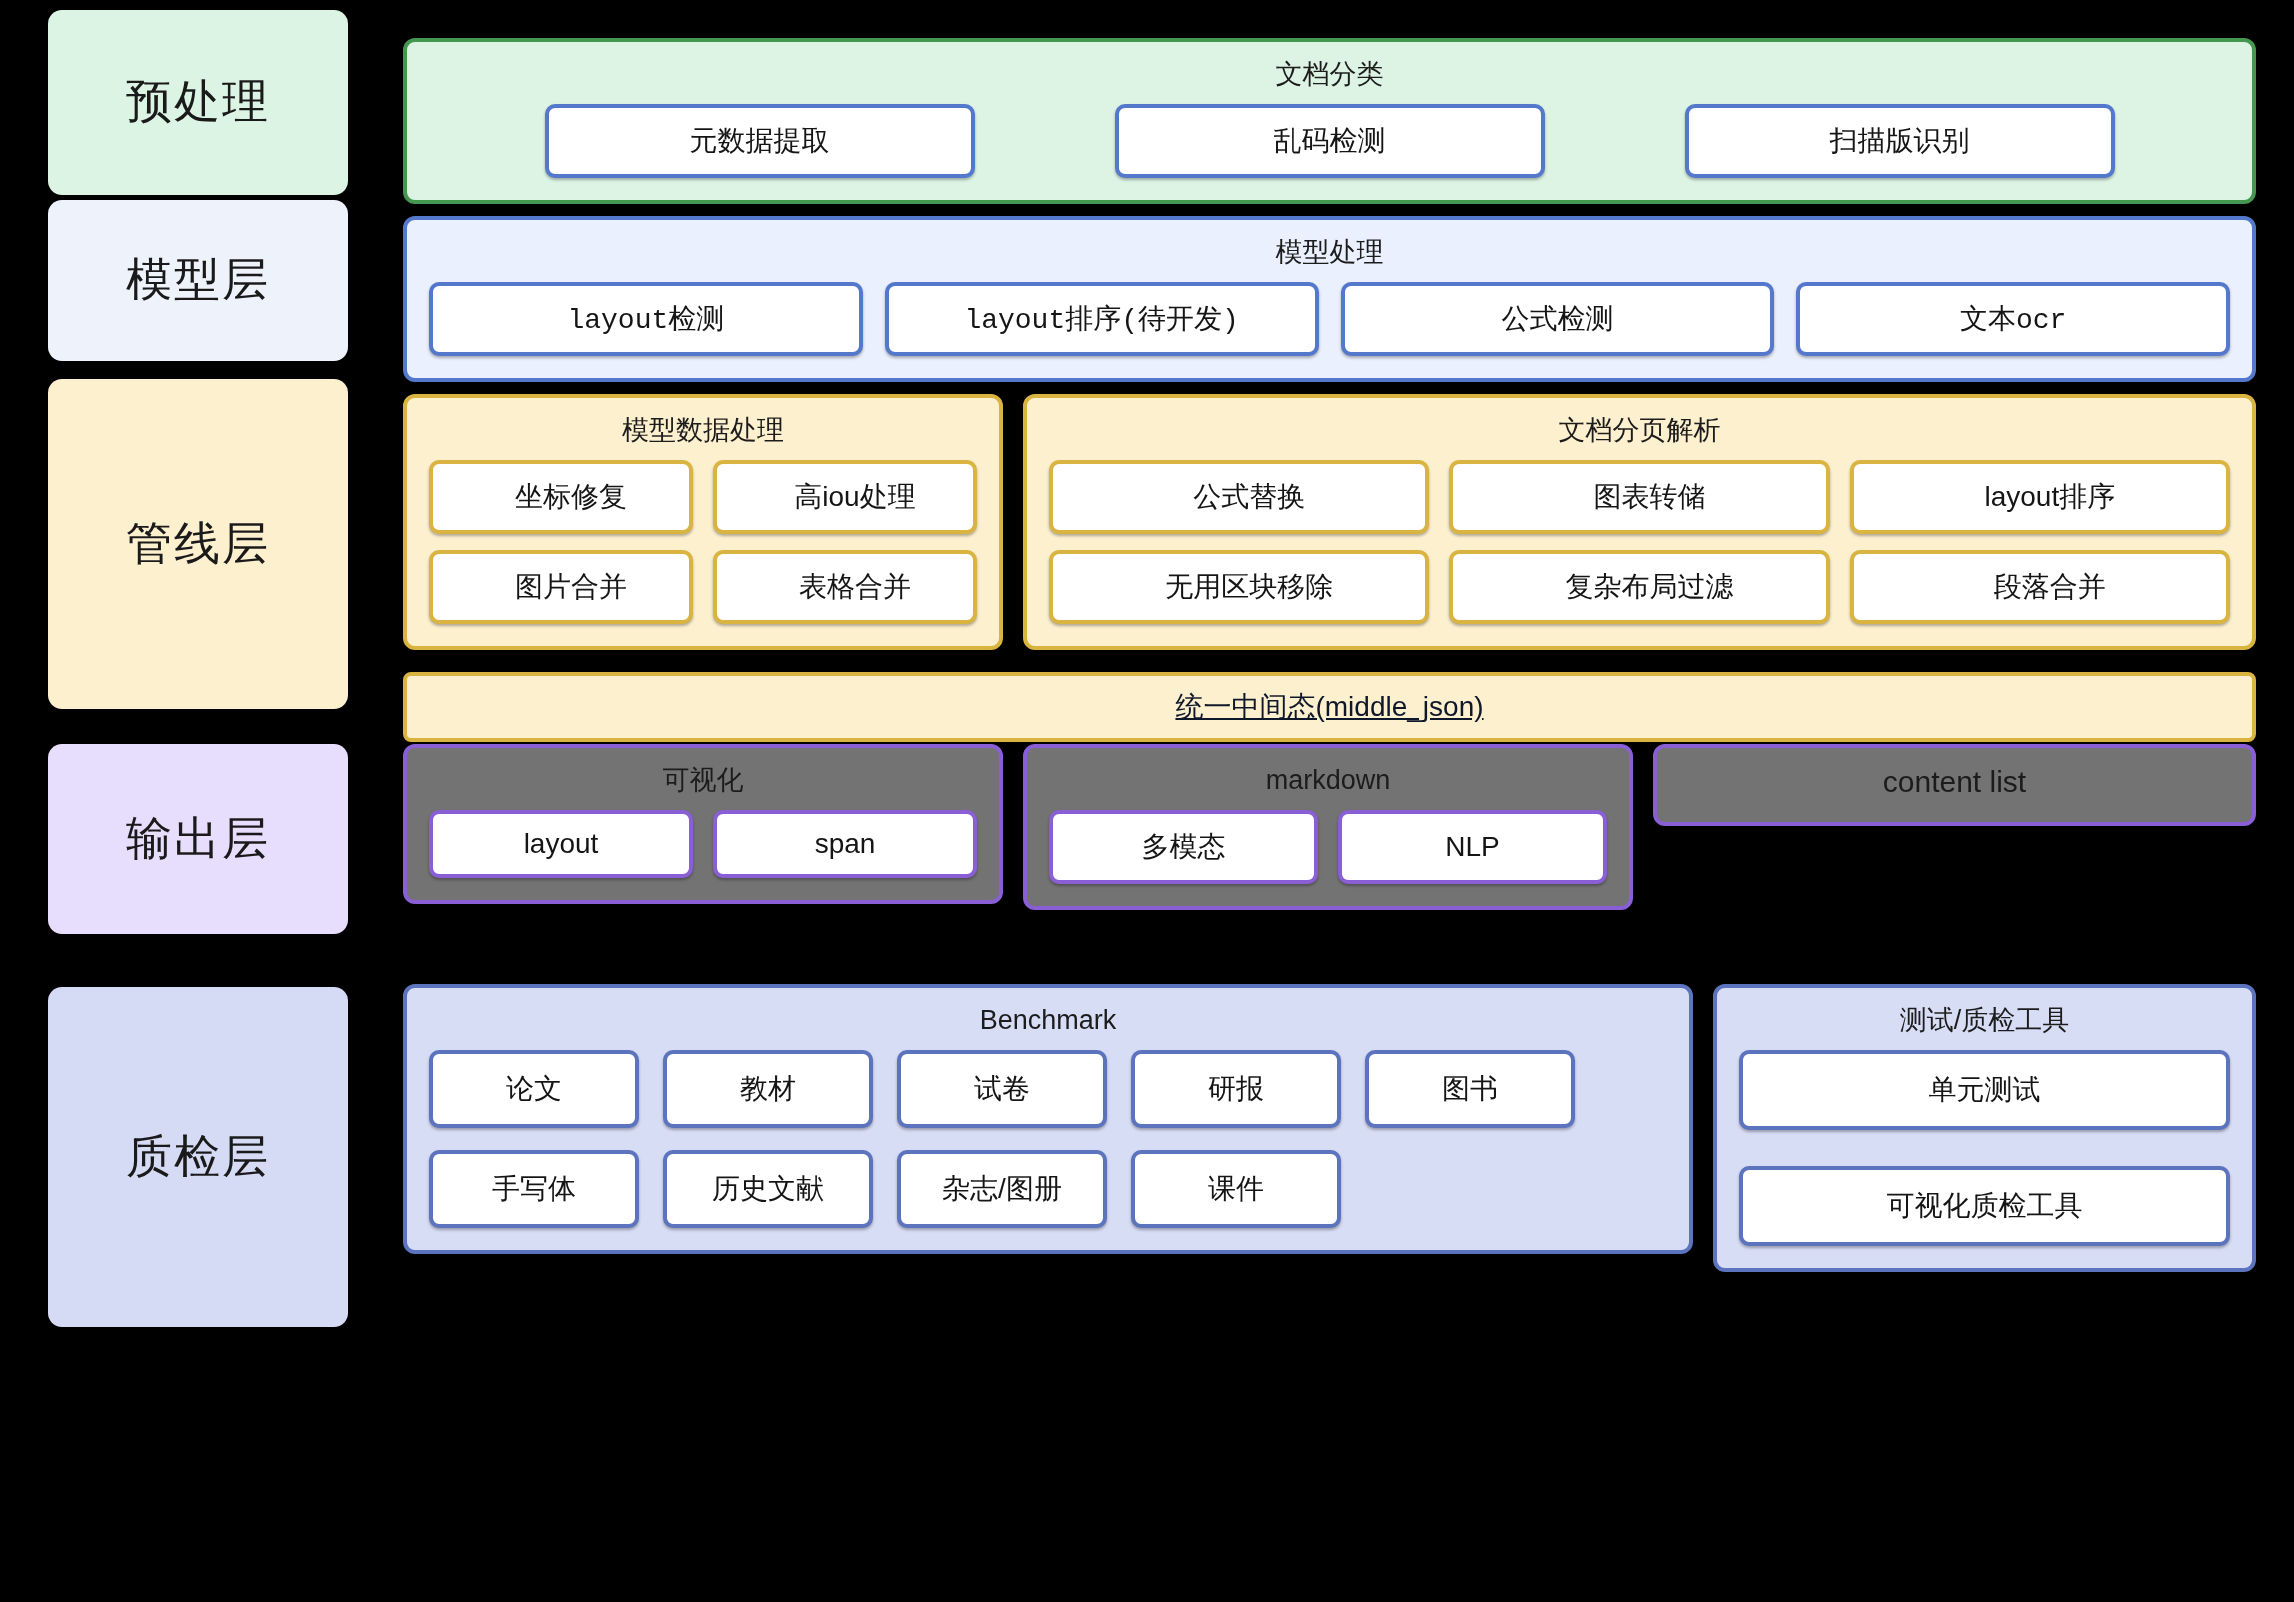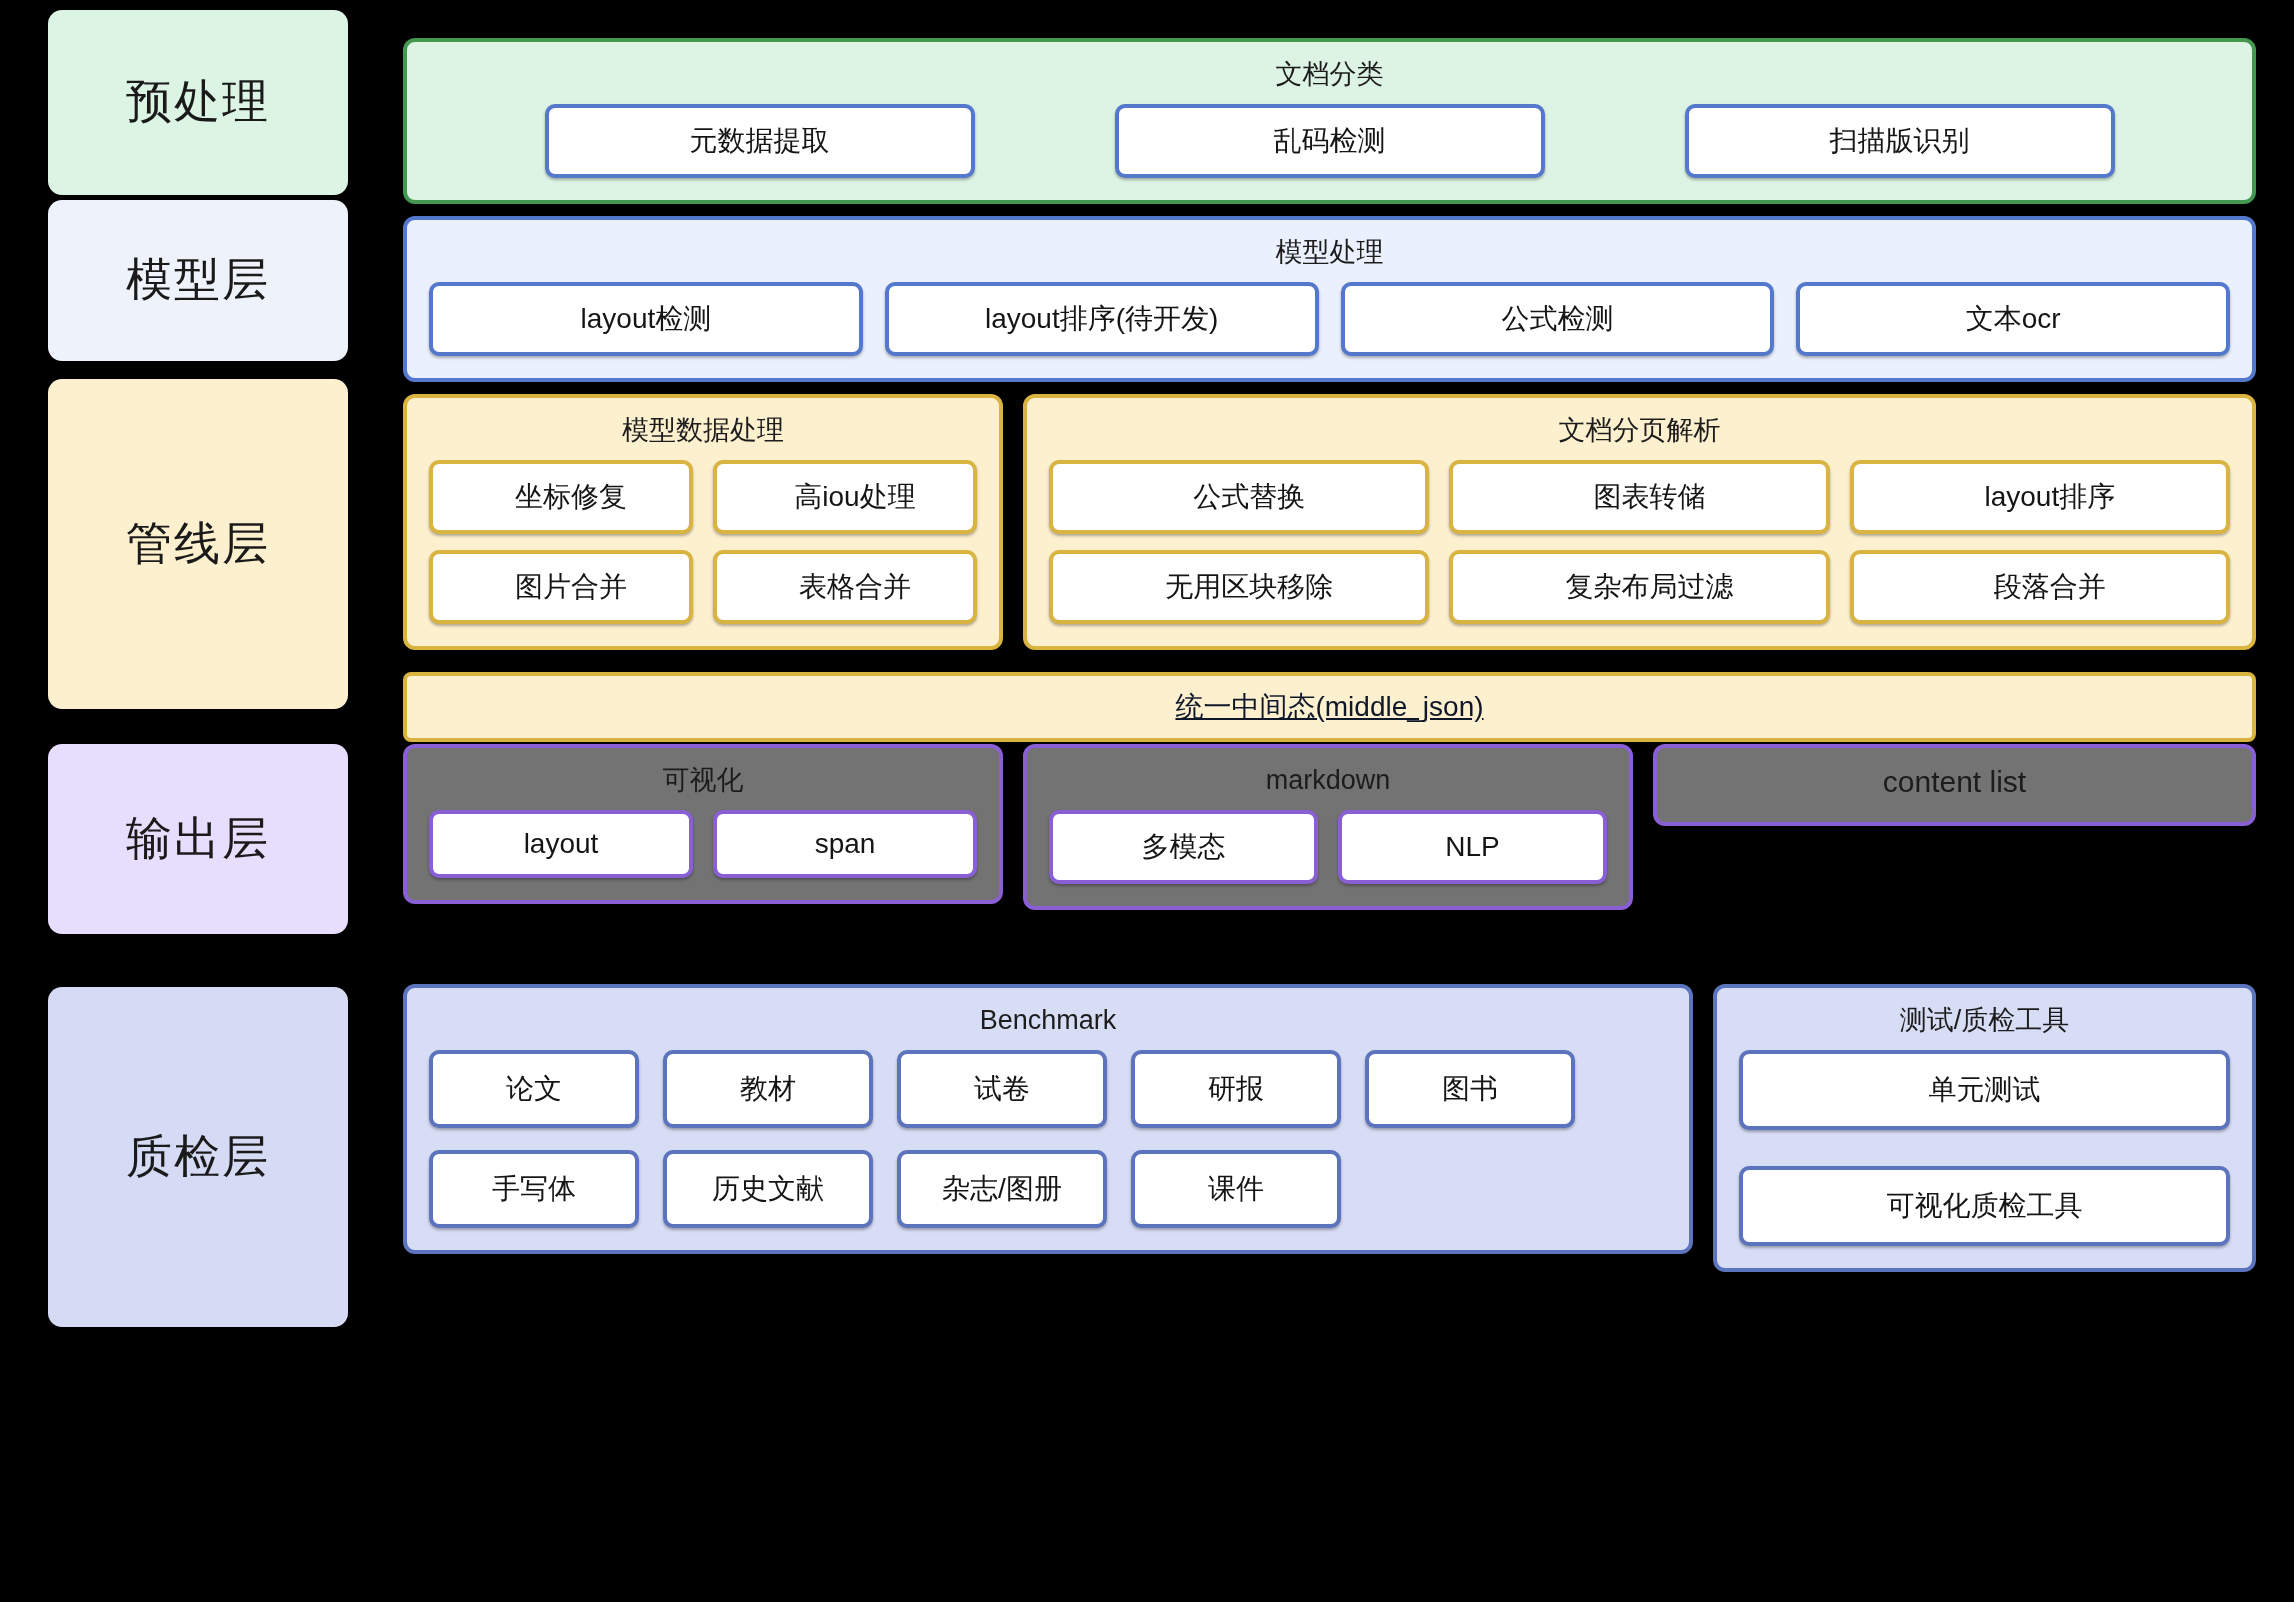--- a/index.html
+++ b/index.html
@@ -64,21 +64,21 @@
     font-size: 28px; color: #151515;
     padding: 14px 10px;
     min-height: 62px;
     white-space: nowrap;
     box-shadow: 0 2px 3px rgba(0,0,0,0.3);
   }
 
   
   .t-green .layer-chip, .chip-green { background: #dcf4e3; }
   .p-green { background: #ddf4e4; border-color: #43974f; }
-  .n-blue  { border-color: #5479cc; }
+  .n-blue  { border-color: #5479cc; font-family: Liberation Mono, monospace; }
 
   
   .chip-modelgray { background: #eef2fb; }
   .p-blue { background: #eaf0fd; border-color: #5479cc; }
 
   
   .chip-yellow { background: #fdf0cf; }
   .p-yellow { background: #fdf0cf; border-color: #d9b440; }
   .n-gold { border-color: #d9b440; padding-left: 30px; }
   .bar-yellow {

